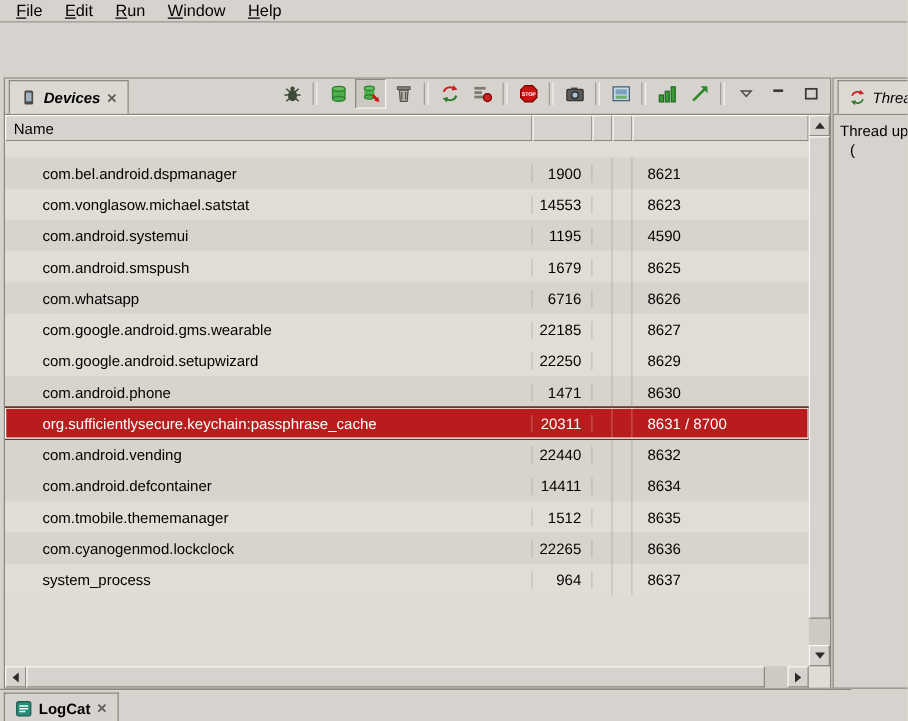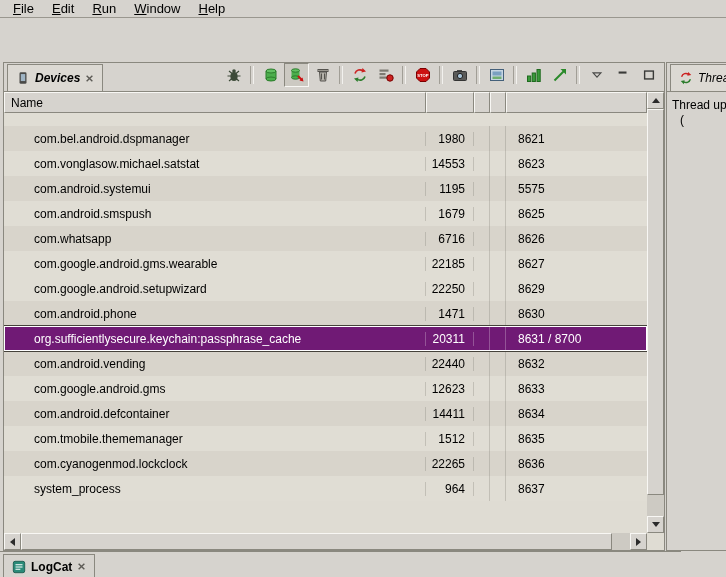--- a/index.html
+++ b/index.html
@@ -50,21 +50,21 @@
   .row.alt0{background:#d8d4cb;}
   .row.alt1{background:#e0ddd4;}
   .row-partial{height:13px;background:#e0ddd4;}
   .c-name{width:422px;padding-left:30px;box-sizing:border-box;border-right:1px solid rgba(138,136,127,.35);
           white-space:nowrap;overflow:hidden;}
   .c-pid{width:48px;text-align:right;padding-right:8px;box-sizing:border-box;border-right:1px solid rgba(138,136,127,.35);}
   .c-a{width:16px;height:100%;box-sizing:border-box;border-right:1px solid rgba(138,136,127,.35);}
   .c-b{width:16px;height:100%;box-sizing:border-box;border-right:1px solid rgba(138,136,127,.35);}
   .c-port{flex:1;padding-left:12px;white-space:nowrap;}
   .row.sel{
-    background:#701a75;color:#fff;
+    background:#b91c1c;color:#fff;
     box-shadow:inset 0 0 0 1px #ffffff, 0 0 0 1px #45423a;
     position:relative;z-index:2;
   }
   .row.sel .c-name,.row.sel .c-pid,.row.sel .c-a,.row.sel .c-b{border-right-color:rgba(255,255,255,.25);}
   
   .vscroll{position:absolute;top:0;right:0;width:17px;bottom:17px;background:#cdcac3;}
   .hscroll{position:absolute;left:0;bottom:0;right:17px;height:17px;background:#cdcac3;}
   .sbtn{
     position:absolute;width:17px;height:17px;box-sizing:border-box;background:#d6d3ce;
     border:1px solid;border-color:#f8f7f4 #8a887f #8a887f #f8f7f4;
@@ -235,38 +235,38 @@
       <div class="hdr-cell hc-a"></div>
       <div class="hdr-cell hc-b"></div>
       <div class="hdr-cell hc-port"></div>
     </div>
 
     <div class="rows-viewport">
       <div class="row-partial"></div>
 
       <div class="row alt0">
         <span class="c-name">com.bel.android.dspmanager</span>
-        <span class="c-pid">1980</span>
+        <span class="c-pid">1900</span>
         <span class="c-a"></span>
           <span class="c-b"></span>
         <span class="c-port">8621</span>
       </div>
       <div class="row alt1">
         <span class="c-name">com.vonglasow.michael.satstat</span>
         <span class="c-pid">14553</span>
         <span class="c-a"></span>
           <span class="c-b"></span>
         <span class="c-port">8623</span>
       </div>
       <div class="row alt0">
         <span class="c-name">com.android.systemui</span>
         <span class="c-pid">1195</span>
         <span class="c-a"></span>
           <span class="c-b"></span>
-        <span class="c-port">5575</span>
+        <span class="c-port">4590</span>
       </div>
       <div class="row alt1">
         <span class="c-name">com.android.smspush</span>
         <span class="c-pid">1679</span>
         <span class="c-a"></span>
           <span class="c-b"></span>
         <span class="c-port">8625</span>
       </div>
       <div class="row alt0">
         <span class="c-name">com.whatsapp</span>
@@ -302,27 +302,20 @@
         <span class="c-a"></span>
           <span class="c-b"></span>
         <span class="c-port">8631 / 8700</span>
       </div>
       <div class="row alt0">
         <span class="c-name">com.android.vending</span>
         <span class="c-pid">22440</span>
         <span class="c-a"></span>
           <span class="c-b"></span>
         <span class="c-port">8632</span>
-      </div>
-      <div class="row alt1">
-        <span class="c-name">com.google.android.gms</span>
-        <span class="c-pid">12623</span>
-        <span class="c-a"></span>
-          <span class="c-b"></span>
-        <span class="c-port">8633</span>
       </div>
       <div class="row alt0">
         <span class="c-name">com.android.defcontainer</span>
         <span class="c-pid">14411</span>
         <span class="c-a"></span>
           <span class="c-b"></span>
         <span class="c-port">8634</span>
       </div>
       <div class="row alt1">
         <span class="c-name">com.tmobile.thememanager</span>

